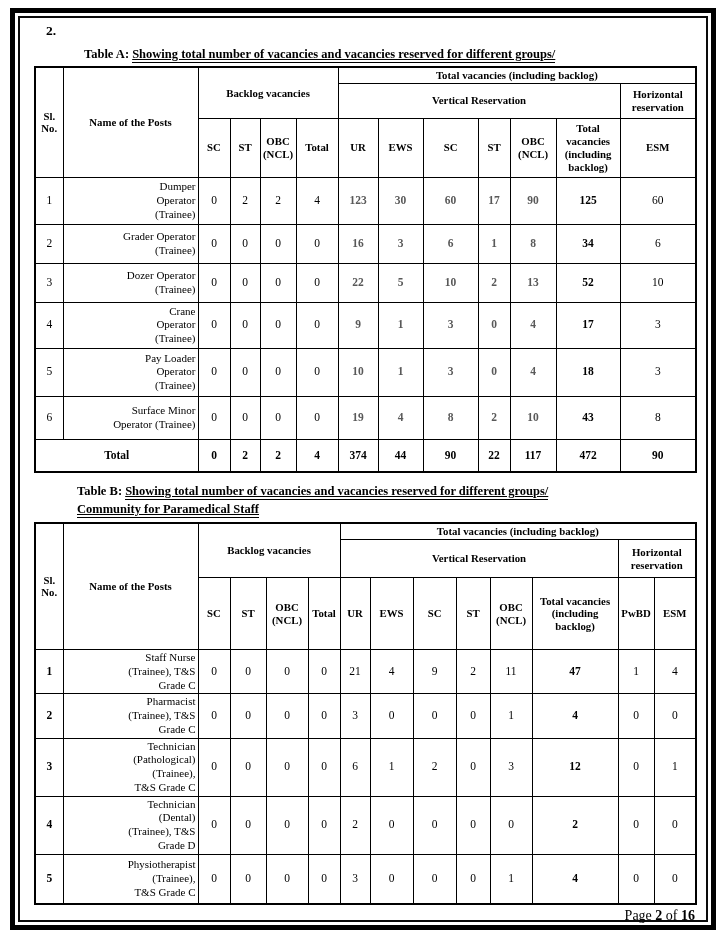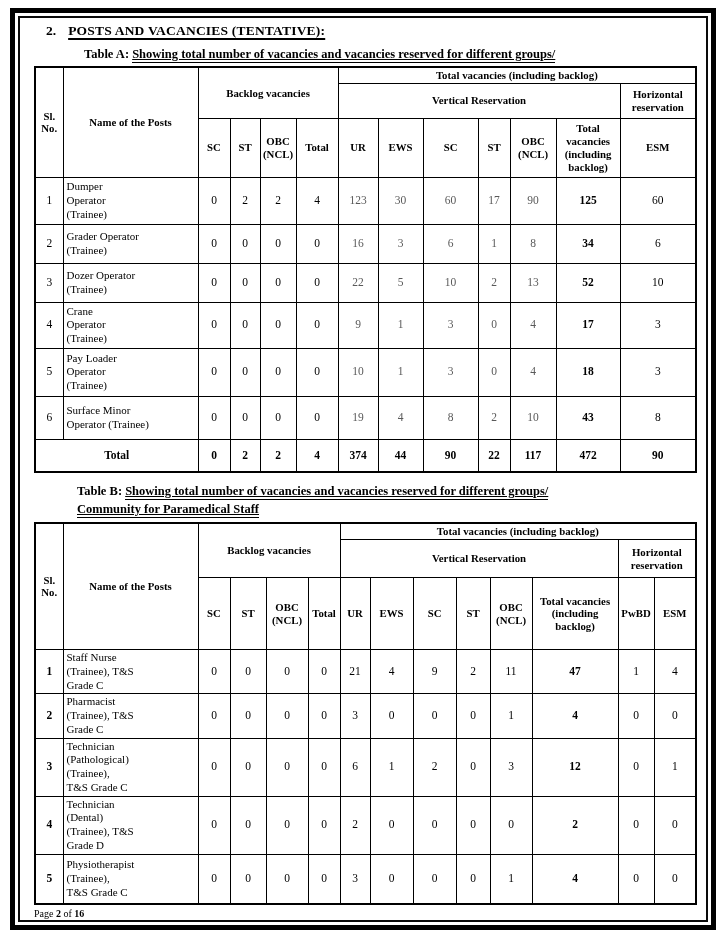--- a/index.html
+++ b/index.html
@@ -47,48 +47,47 @@
   th, td {
     border: 1px solid #000;
     padding: 1px 2px;
     text-align: center;
     vertical-align: middle;
     overflow: hidden;
   }
   th { font-size: 10.8px; font-weight: bold; line-height: 1.18; }
   td { font-size: 11.5px; line-height: 1.2; }
   .name-cell {
-    text-align: left; padding-left: 3px;
+    text-align: right; padding-left: 10px;
     white-space: pre-line; font-size: 11px; line-height: 1.25;
     vertical-align: middle;
   }
   .num { text-align: center; }
-  .gray { color: #595959; }
+  .gray { color: #595959; font-weight: bold; }
   .strong { font-weight: bold; }
   
   .a-hr1 { height: 16px; } .a-hr2 { height: 35px; } .a-hr3 { height: 59px; }
   .b-hr1 { height: 17px; } .b-hr2 { height: 38px; } .b-hr3 { height: 72px; }
   .tbl-b-caption { margin-top: 9px; margin-left: 43px; }
   
   .page-footer {
     width: 661px; margin-top: 3px;
-    text-align: left; font-size: 10px;
+    text-align: right; font-size: 14px;
   }
   .page-footer b { font-weight: bold; }
 </style>
 </head>
 <body>
 
 <div class="outer-frame">
   <div class="inner-frame">
     <div class="content">
 
       <div class="doc-title">
         <span class="num">2.</span>
-        <span class="title-text">POSTS AND VACANCIES (TENTATIVE):</span>
       </div>
 
       <div class="caption">
         <div><span class="cap-label">Table A:</span> <span class="cap-ul">Showing total number of vacancies and vacancies reserved for different groups/</span></div>
       </div>
 
       <table id="tableA">
         <colgroup>
           <col style="width:28px">
             <col style="width:135px">

